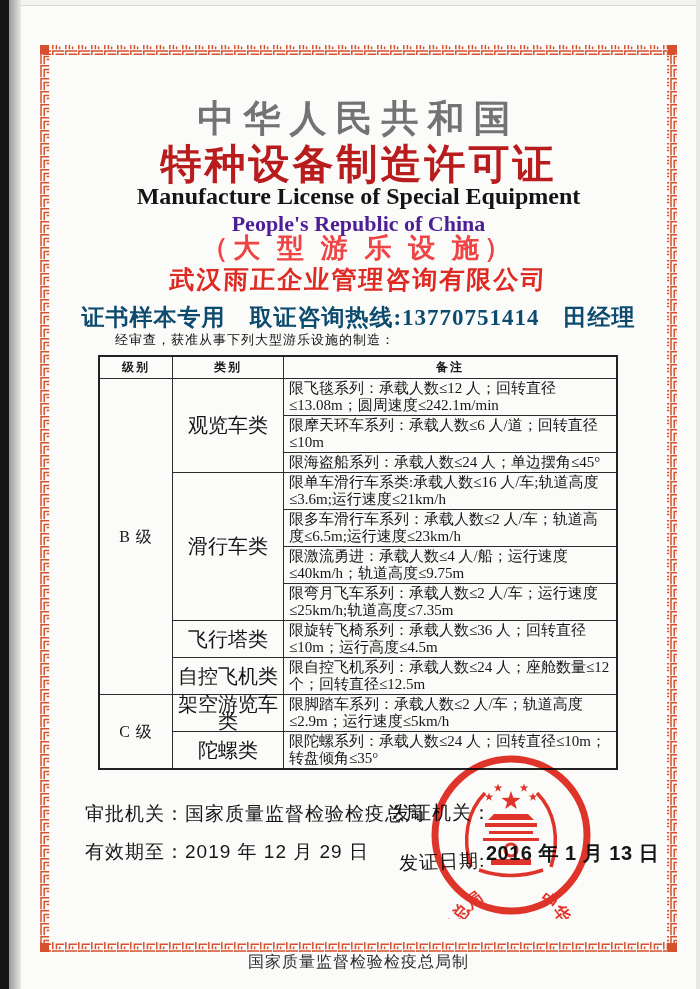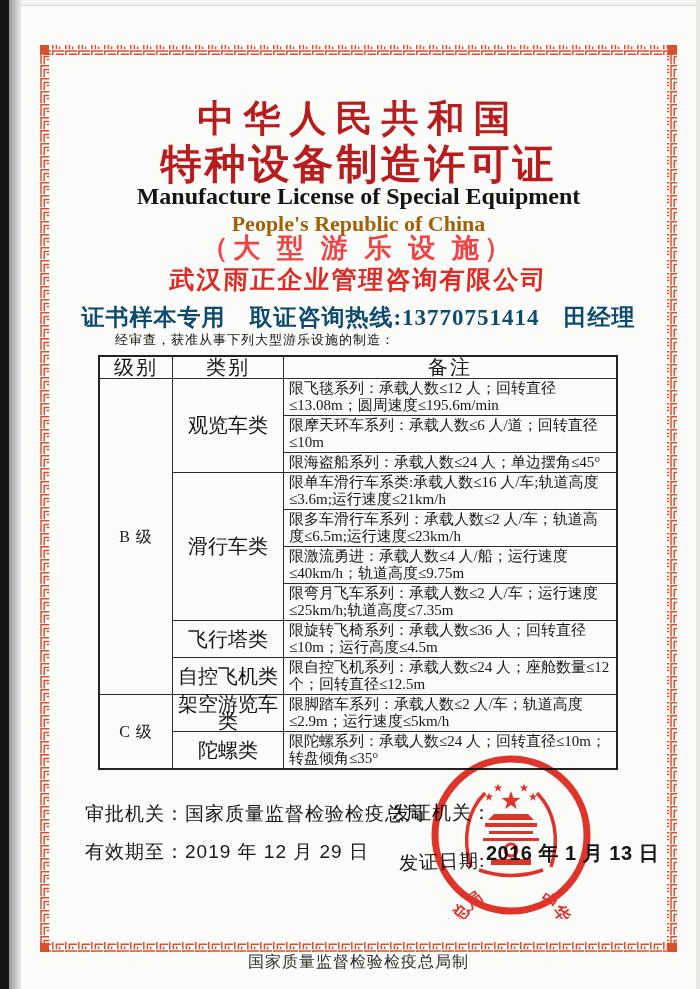--- a/index.html
+++ b/index.html
@@ -10,34 +10,34 @@
     color:#1c1c1c;
   }
   .scan-edge-left{position:absolute;left:0;top:0;width:9px;height:989px;background:#151515;}
   .scan-edge-left2{position:absolute;left:9px;top:0;width:12px;height:989px;
     background:linear-gradient(to right,#9a9a9a,#e9e9e7);}
   .scan-edge-top{position:absolute;left:0;top:0;width:700px;height:5px;background:#f4f4f2;border-bottom:1px solid #d9d9d6;}
   .scan-edge-right{position:absolute;right:0;top:0;width:4px;height:989px;background:#e8e8e5;}
   .border-svg{position:absolute;left:0;top:0;}
   .hdr{position:absolute;left:40px;right:23px;text-align:center;white-space:nowrap;}
   .title-cn1{top:94px;font-family:"Liberation Sans","DejaVu Sans",sans-serif;
-    font-size:37px;font-weight:bold;letter-spacing:9px;color:#b91c1c;}
+    font-size:37px;font-weight:bold;letter-spacing:9px;color:#737373;}
   .title-cn2{top:137px;font-family:"Liberation Sans","DejaVu Sans",sans-serif;
     font-size:41px;font-weight:bold;letter-spacing:3px;color:#b91c1c;}
   .title-en1{top:183px;font-size:24px;font-weight:bold;color:#141414;}
-  .title-en2{top:211px;font-size:22px;font-weight:bold;color:#a16207;}
+  .title-en2{top:211px;font-size:22px;font-weight:bold;color:#4c1d95;}
   .subtitle{top:230px;font-size:27px;font-weight:600;letter-spacing:5px;color:#ef4444;}
   .company{top:263px;font-size:25px;font-weight:bold;color:#de2a22;letter-spacing:2px;transform:skewX(-3deg);}
   .hotline{top:302px;font-size:23px;font-weight:bold;color:#0c4a6e;letter-spacing:1px;}
   .intro{position:absolute;left:115px;top:331px;font-size:13px;color:#111;letter-spacing:1px;}
   .cert-table{position:absolute;left:98px;top:355px;width:520px;border-collapse:collapse;
     font-size:15px;line-height:17px;color:#161616;}
   .cert-table td,.cert-table th{border:1px solid #2b2b2b;padding:1px 5px;vertical-align:middle;}
   .cert-table{border:2px solid #222;}
-  .cert-table th{font-weight:normal;font-size:20px;padding:2px 4px;letter-spacing:2px;}
+  .cert-table th{font-weight:bold;font-size:12px;padding:2px 4px;letter-spacing:2px;}
   .cert-table td.level{width:62px;text-align:center;font-size:16px;letter-spacing:1px;}
   .cert-table td.category{width:100px;text-align:center;font-size:20px;}
   .cert-table td.note{text-align:left;}
   .bottom-fields{position:absolute;left:0;top:0;width:700px;font-size:19px;color:#161616;}
   .bf{position:absolute;white-space:nowrap;letter-spacing:1px;}
   .bf-approval{left:85px;top:801px;}
   .bf-valid{left:85px;top:839px;}
   .bf-issuer{left:392px;top:800px;}
   .bf-issuedate-label{left:399px;top:849px;transform:rotate(-2deg);}
   .bf-issuedate-value{left:486px;top:840px;font-size:20px;font-weight:bold;
@@ -88,21 +88,21 @@
       <tr id="thead-row">
         <th>级别</th>
         <th>类别</th>
         <th>备注</th>
       </tr>
     </thead>
   <tbody id="tbody">
       <tr>
         <td class="level" rowspan="9">B 级</td>
         <td class="category" rowspan="3">观览车类</td>
-        <td class="note">限飞毯系列：承载人数≤12 人；回转直径≤13.08m；圆周速度≤195.6m/min</td>
+        <td class="note">限飞毯系列：承载人数≤12 人；回转直径≤13.08m；圆周速度≤242.1m/min</td>
       </tr>
       <tr>
         <td class="note">限摩天环车系列：承载人数≤6 人/道；回转直径≤10m</td>
       </tr>
       <tr>
         <td class="note">限海盗船系列：承载人数≤24 人；单边摆角≤45°</td>
       </tr>
       <tr>
         <td class="category" rowspan="4">滑行车类</td>
         <td class="note">限单车滑行车系类:承载人数≤16 人/车;轨道高度≤3.6m;运行速度≤21km/h</td>

